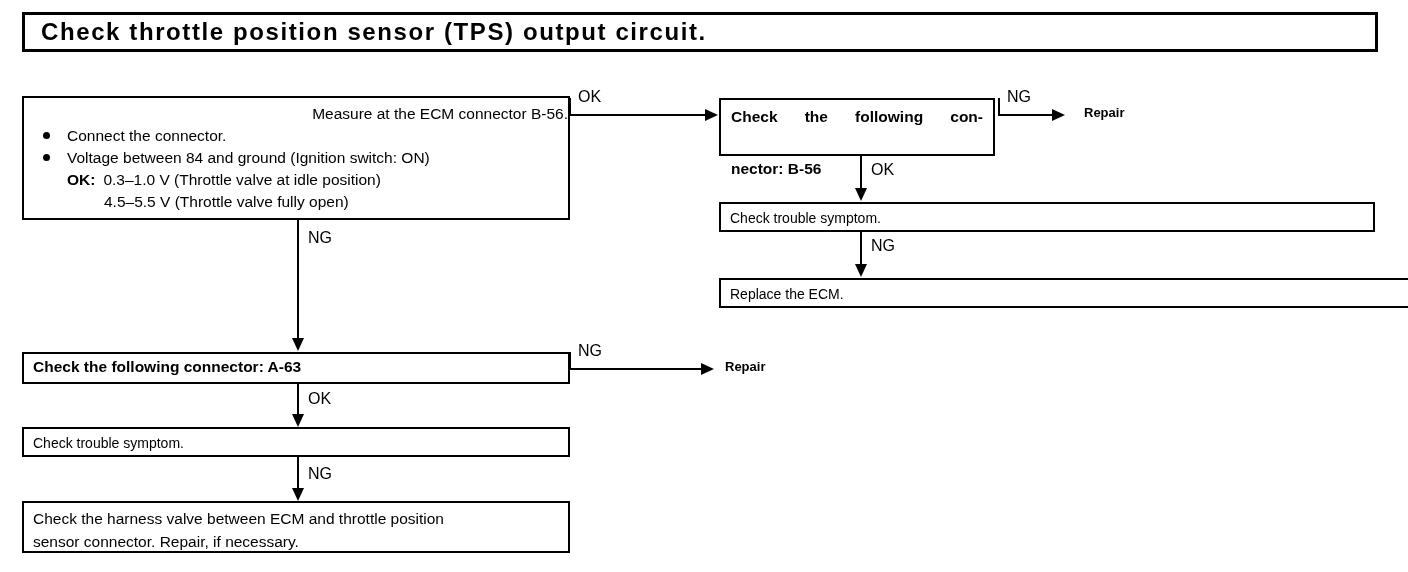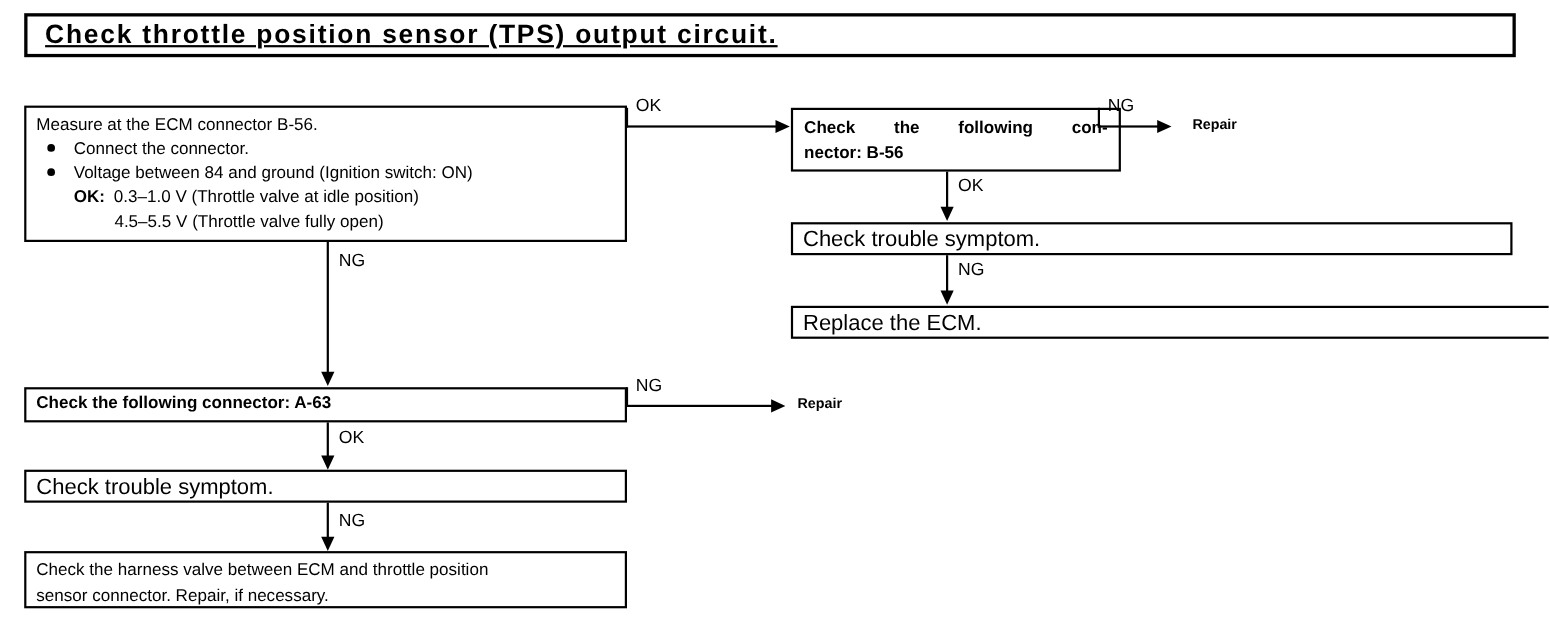--- a/index.html
+++ b/index.html
@@ -28,45 +28,44 @@
     box-sizing: border-box;
     display: flex;
     align-items: center;
   }
   .title-bar .title-text {
     font-size: 24px;
     font-weight: bold;
     letter-spacing: 1.6px;
     padding-left: 16px;
     white-space: nowrap;
-    text-decoration: underline;
   }
 
   
   .box {
     position: absolute;
     border: 2px solid #000;
     box-sizing: border-box;
     background: #fff;
   }
   .box-text {
-    font-size: 20px;
+    font-size: 14px;
     line-height: 22px;
     white-space: nowrap;
   }
 
   
   #box-measure {
     left: 22px;
     top: 96px;
     width: 548px;
     height: 124px;
     padding: 5px 0 0 9px;
   }
-  #box-measure .line { font-size: 15.5px; line-height: 22px; white-space: nowrap; }
+  #box-measure .line { font-size: 15.5px; line-height: 22px; white-space: nowrap; text-align: right; }
   #box-measure .bullet-row {
     display: flex;
     align-items: baseline;
   }
   #box-measure .bullet-dot {
     display: inline-block;
     width: 7px;
     height: 7px;
     border-radius: 50%;
     background: #000;
@@ -77,37 +76,38 @@
   }
   #box-measure .ok-row { padding-left: 34px; display: flex; }
   #box-measure .ok-label { font-weight: bold; margin-right: 8px; }
   #box-measure .ok-cont { padding-left: 34px; }
   #box-measure .ok-indent { display: inline-block; width: 37px; }
 
   
   #box-conn-b56 {
     left: 719px;
     top: 98px;
-    width: 300px;
+    width: 276px;
     height: 58px;
     padding: 5px 10px 16px 10px;
   }
   #box-conn-b56 .l1 {
     font-weight: bold;
     font-size: 15.5px;
     line-height: 23px;
     text-align: justify;
     text-align-last: justify;
     white-space: nowrap;
   }
   #box-conn-b56 .l2 {
     font-weight: bold;
     font-size: 15.5px;
     line-height: 23px;
     white-space: nowrap;
+    margin-top: 29px;
   }
 
   #box-sym-right {
     left: 719px;
     top: 202px;
     width: 656px;
     height: 30px;
     padding: 3px 0 0 9px;
   }
   #box-replace-ecm {

